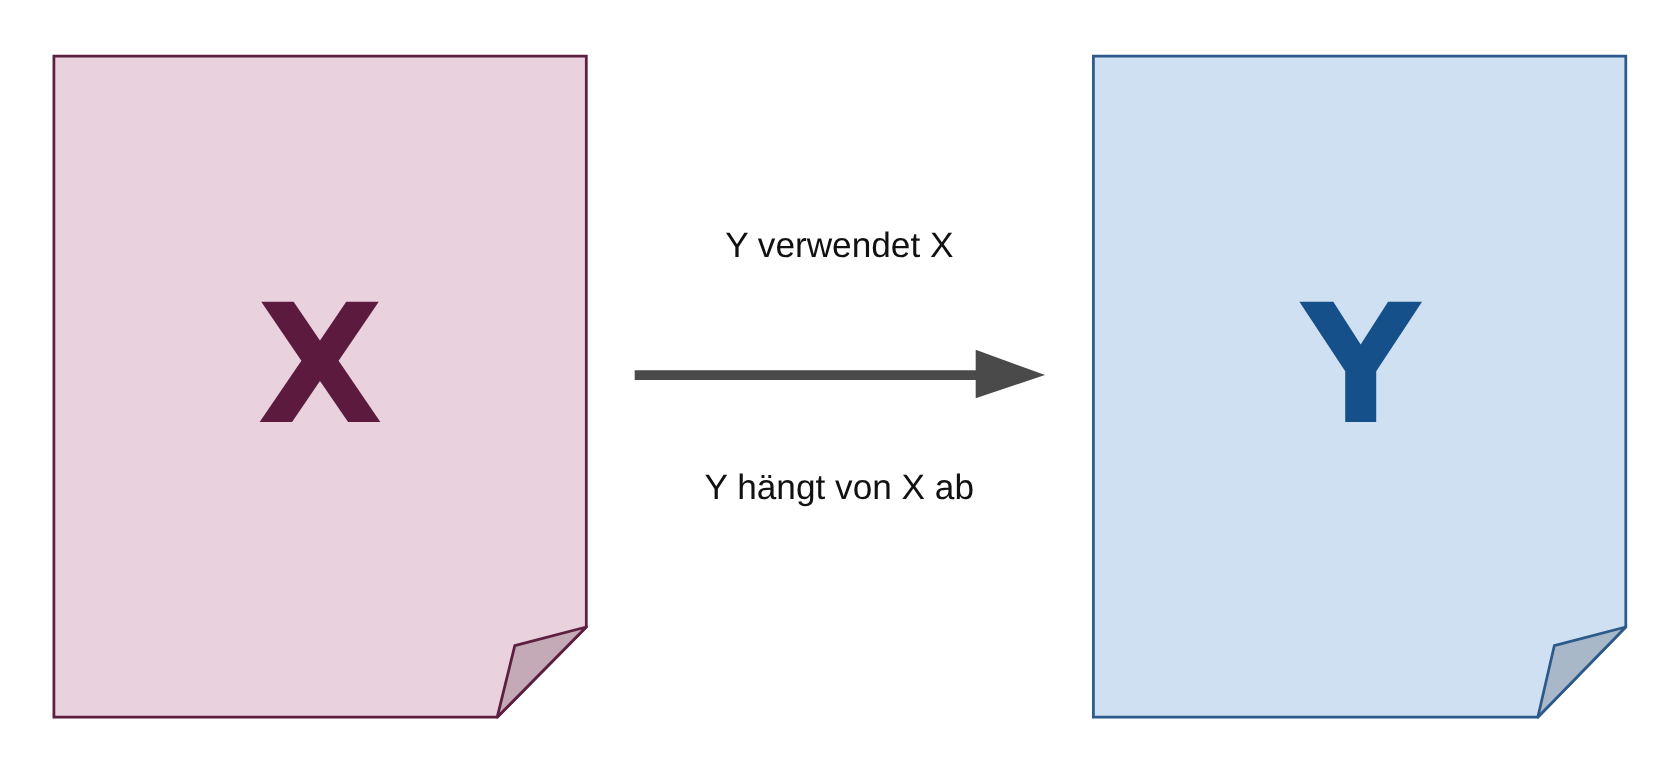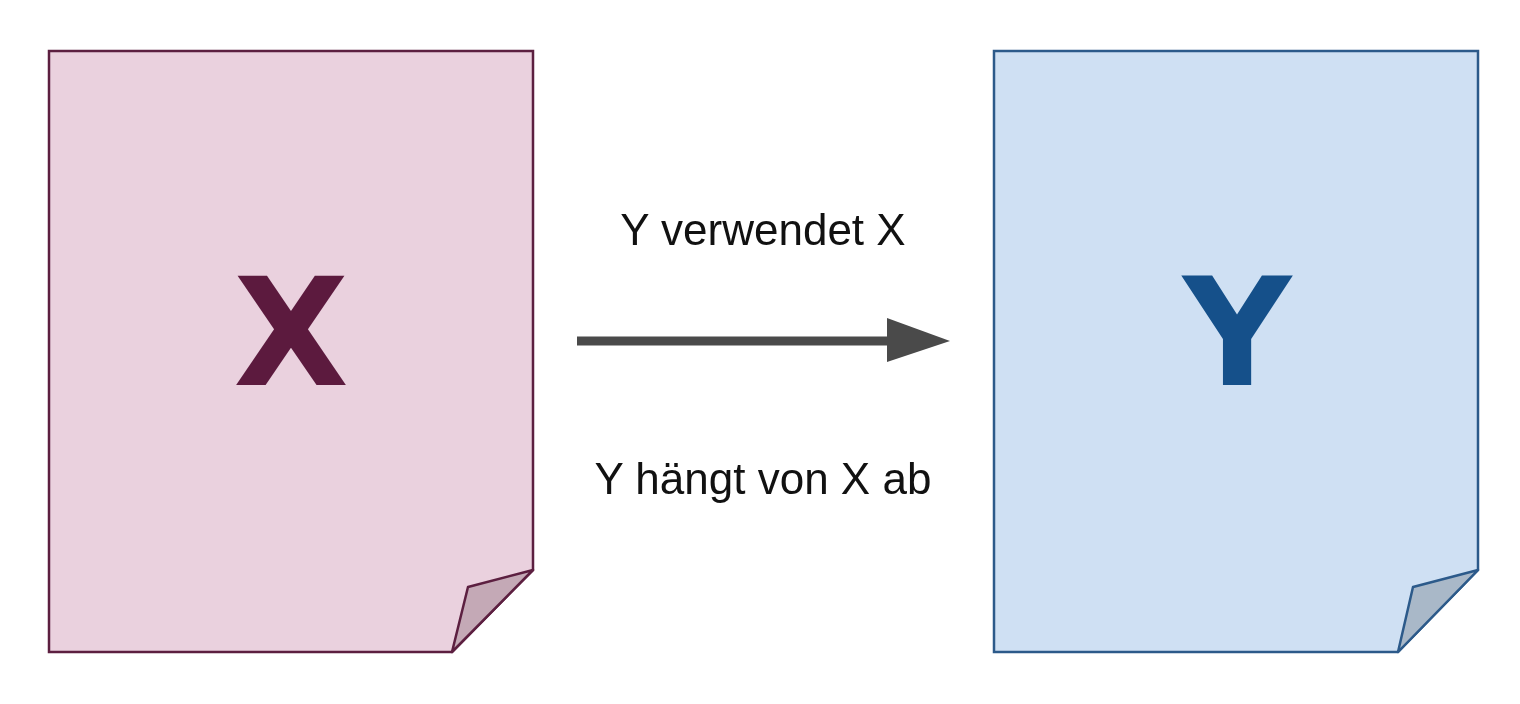--- a/index.html
+++ b/index.html
@@ -1,19 +1,19 @@
 <!DOCTYPE html>
 <html><head>
   <meta charset="utf-8">
   <style>
     html, body { margin: 0; padding: 0; }
     body { width: 1520px; height: 704px; background: #ffffff; position: relative; overflow: hidden; font-family: "Liberation Sans", sans-serif; }
     svg.stage { position: absolute; left: 0; top: 0; }
     .doc-letter { position: absolute; font-family: "DejaVu Sans", sans-serif; font-weight: bold; font-size: 150px; line-height: 1; text-align: center; width: 200px; }
-    .edge-label { position: absolute; font-family: "Liberation Sans", sans-serif; font-size: 44px; color: #111111; text-align: center; width: 400px; }
+    .edge-label { position: absolute; font-family: "Liberation Sans", sans-serif; font-size: 32px; color: #111111; text-align: center; width: 400px; }
   </style>
 </head>
 <body>
 
 <svg class="stage" width="1520" height="704" viewBox="0 0 1520 704">
 
   <g>
     <path d="M49,51 L533,51 L533,570 L452,652 L49,652 Z" fill="#ead1de" stroke="#5c1f40" stroke-width="2.5"></path>
     <path d="M533,570 L468,587 L452,652 Z" fill="#c4a9b6" stroke="#5c1f40" stroke-width="2.5" stroke-linejoin="round"></path>
   </g>
@@ -26,13 +26,13 @@
   <g>
     <path d="M994,51 L1478,51 L1478,570 L1398,652 L994,652 Z" fill="#cfe0f3" stroke="#2c5a8a" stroke-width="2.5"></path>
     <path d="M1478,570 L1413,587 L1398,652 Z" fill="#a9b8c8" stroke="#2c5a8a" stroke-width="2.5" stroke-linejoin="round"></path>
   </g>
 </svg>
 
 <div class="doc-letter" style="left:191px; top:258px; color:#5c1a3e;">X</div>
 <div class="doc-letter" style="left:1137px; top:258px; color:#15508a;">Y</div>
 
 <div class="edge-label" style="left:563px; top:205px;">Y verwendet X</div>
-<div class="edge-label" style="left:563px; top:454px;">Y hängt von X ab</div>
+<div class="edge-label" style="left:563px; top:425px;">Y hängt von X ab</div>
 
 </body></html>

